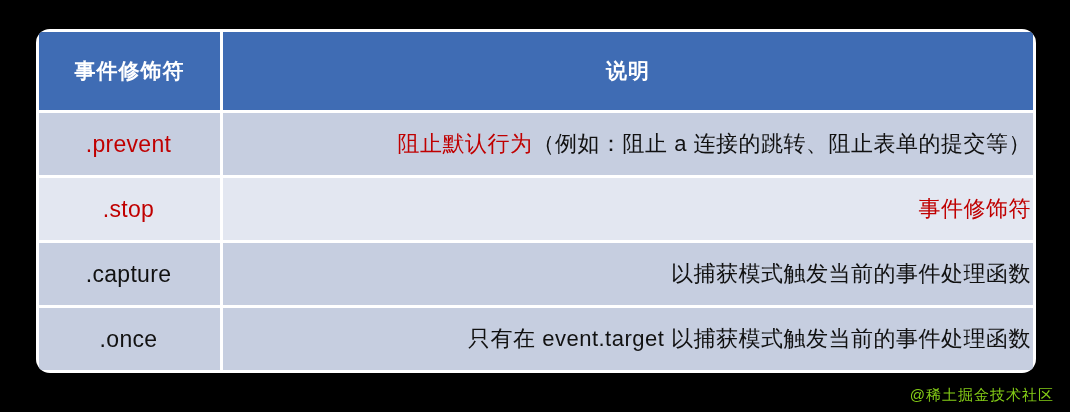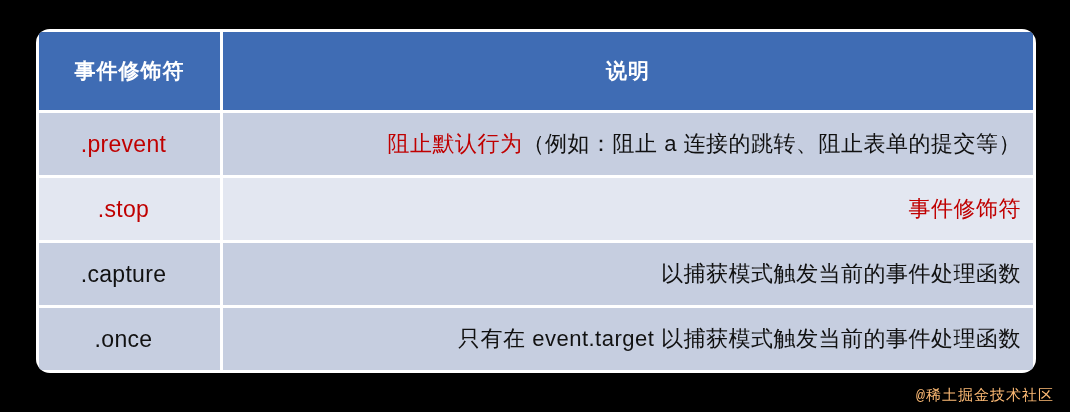--- a/index.html
+++ b/index.html
@@ -55,21 +55,21 @@
     font-size: 21px;
     font-weight: bold;
     text-align: center;
     height: 48px;
     padding: 15px;
     letter-spacing: 1px;
   }
 
   
   tbody td {
-    padding: 0 12px 0 0;
+    padding: 0 2px 0 0;
     height: 55px;
     font-size: 22px;
     color: #1b1b1b;
     vertical-align: middle;
   }
   tbody tr.row-odd td  { background: #c6cee0; }
   tbody tr.row-even td { background: #e3e7f1; }
 
   td.cell-mod {
     text-align: center;
@@ -84,25 +84,25 @@
   }
 
   .txt-red   { color: #c00000; }
   .txt-dark  { color: #111111; }
 
   
   .watermark {
     position: absolute;
     right: 16px;
     bottom: 7px;
-    color: #fdba74;
+    color: #84cc16;
     font-size: 15px;
     letter-spacing: 1px;
     white-space: nowrap;
-    font-family: Liberation Mono, monospace;
+    font-family: Liberation Sans, sans-serif;
   }
 </style>
 </head>
 <body>
 
 <div id="stage">
 
   <div class="table-wrap">
     <table class="modifier-table">
       <colgroup>

